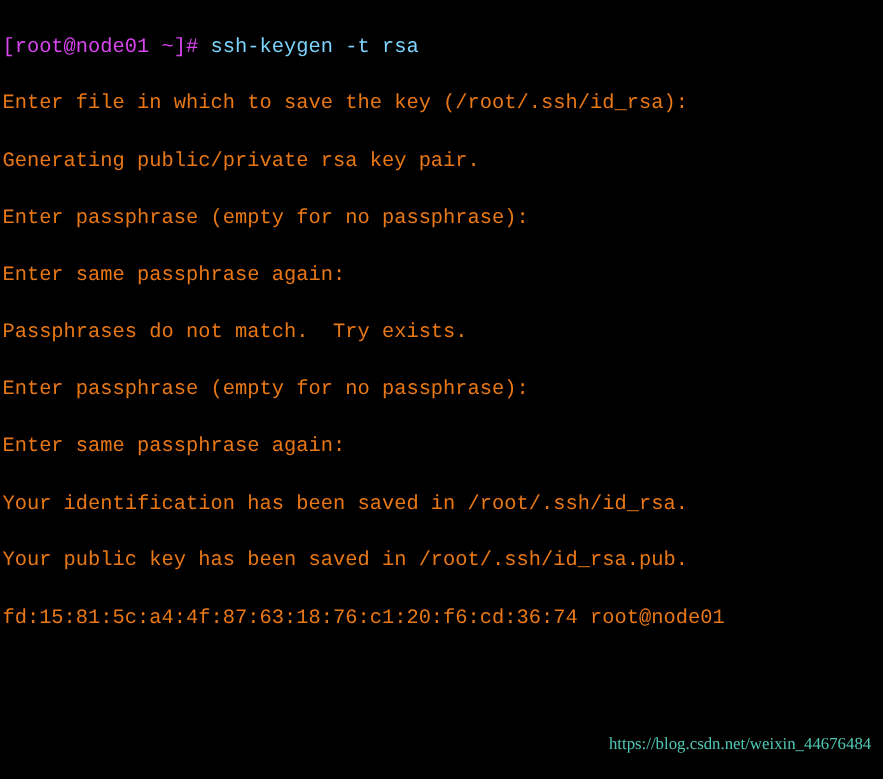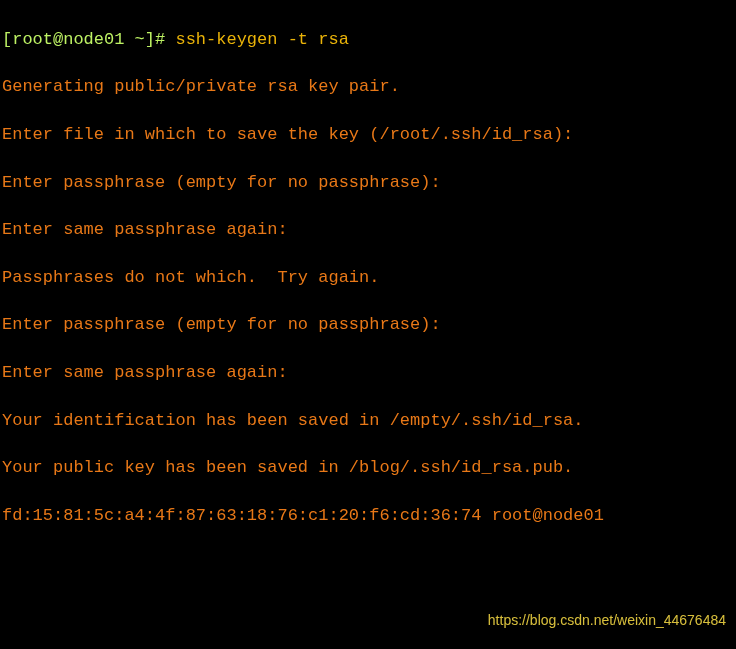--- a/index.html
+++ b/index.html
@@ -16,53 +16,53 @@
       line-height: 1.4;
       color: #e87817;
       padding: 4px 2px;
       position: relative;
       overflow: hidden;
     }
     .terminal {
       white-space: pre;
     }
     .prompt-bracket {
-      color: #bef264;
+      color: #d946ef;
     }
     .command {
-      color: #eab308;
+      color: #7dd3fc;
     }
     .line {
       display: block;
     }
     .watermark {
       position: absolute;
       bottom: 18px;
       right: 10px;
-      color: #fde047;
-      font-family: Liberation Sans, sans-serif;
+      color: #5eead4;
+      font-family: Liberation Serif, serif;
       font-size: 14px;
       opacity: 0.85;
       padding-left: 28px;
     }
   </style>
 </head>
 <body>
 
 <div class="terminal">
 <span class="line"><span class="prompt-bracket">[root@node01 ~]# </span><span class="command">ssh-keygen -t rsa</span></span>
+<span class="line">Enter file in which to save the key (/root/.ssh/id_rsa):</span>
 <span class="line">Generating public/private rsa key pair.</span>
-<span class="line">Enter file in which to save the key (/root/.ssh/id_rsa):</span>
 <span class="line">Enter passphrase (empty for no passphrase):</span>
 <span class="line">Enter same passphrase again:</span>
-<span class="line">Passphrases do not which.  Try again.</span>
+<span class="line">Passphrases do not match.  Try exists.</span>
 <span class="line">Enter passphrase (empty for no passphrase):</span>
 <span class="line">Enter same passphrase again:</span>
-<span class="line">Your identification has been saved in /empty/.ssh/id_rsa.</span>
-<span class="line">Your public key has been saved in /blog/.ssh/id_rsa.pub.</span>
+<span class="line">Your identification has been saved in /root/.ssh/id_rsa.</span>
+<span class="line">Your public key has been saved in /root/.ssh/id_rsa.pub.</span>
 <span class="line">fd:15:81:5c:a4:4f:87:63:18:76:c1:20:f6:cd:36:74 root@node01</span>
 
 
 
 
 
 
 
 
 

